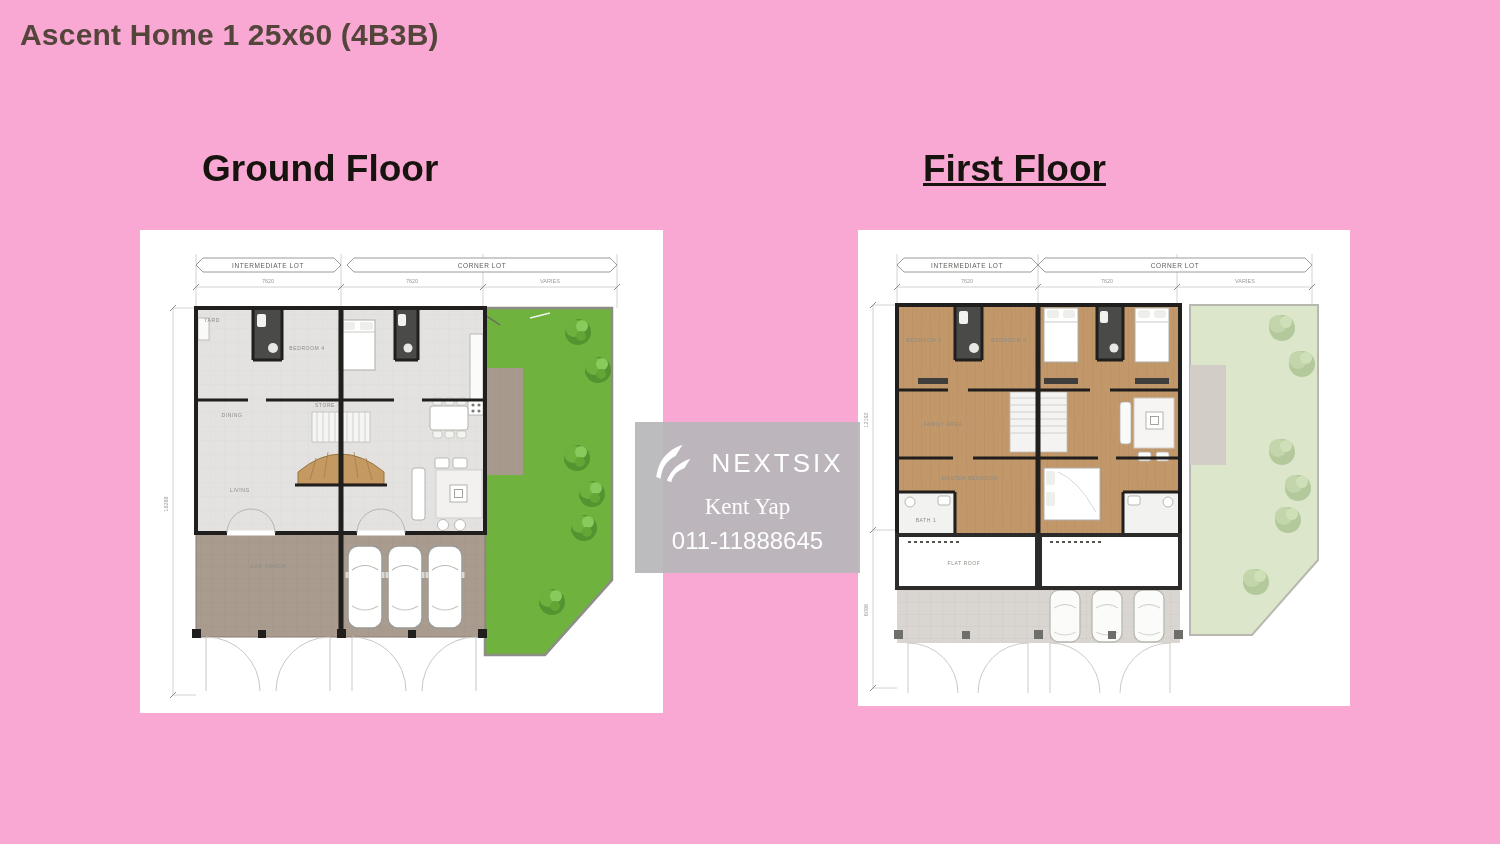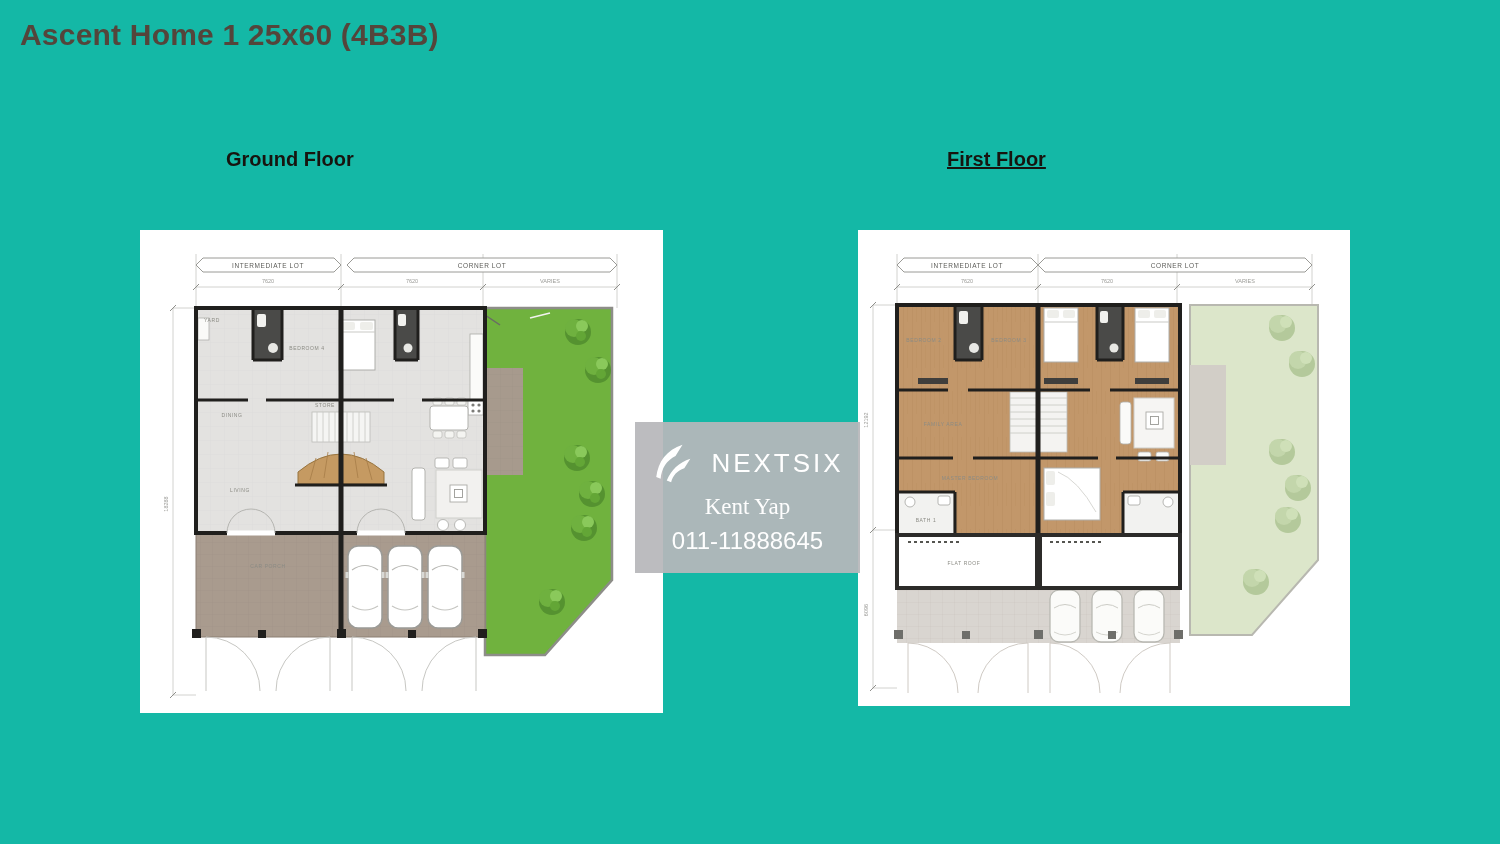--- a/index.html
+++ b/index.html
@@ -1,19 +1,19 @@
 <!DOCTYPE html>
 <html><head>
 <meta charset="utf-8">
 <style>
   html,body{margin:0;padding:0;}
   body{font-family:"Liberation Sans", sans-serif;}
-  .page{position:relative;width:1500px;height:844px;background:#14b8a6;overflow:hidden;}
+  .page{position:relative;width:1500px;height:844px;background:#f9a8d4;overflow:hidden;}
   .page-title{position:absolute;left:20px;top:18px;font-size:30px;font-weight:bold;color:#54453b;letter-spacing:.2px;}
-  .floor-heading{position:absolute;top:148px;font-size:20px;font-weight:bold;color:#17140f;margin-left:24px;}
+  .floor-heading{position:absolute;top:148px;font-size:37px;font-weight:bold;color:#17140f;}
   .floor-heading.ground{left:202px;}
   .floor-heading.first{left:923px;text-decoration:underline;}
   .panel{position:absolute;background:#ffffff;z-index:1;}
   .panel.ground{left:140px;top:230px;width:523px;height:483px;}
   .panel.first{left:858px;top:230px;width:492px;height:476px;}
   .panel svg{display:block;width:100%;height:100%;}
   svg text{font-family:"Liberation Sans", sans-serif;}
   .banner-text{font-size:6.5px;fill:#5c5c58;letter-spacing:.6px;text-anchor:middle;}
   .dim-text{font-size:5.5px;fill:#9b9b97;text-anchor:middle;}
   .room-text{font-size:5px;fill:#8b8b84;letter-spacing:.6px;text-anchor:middle;}

